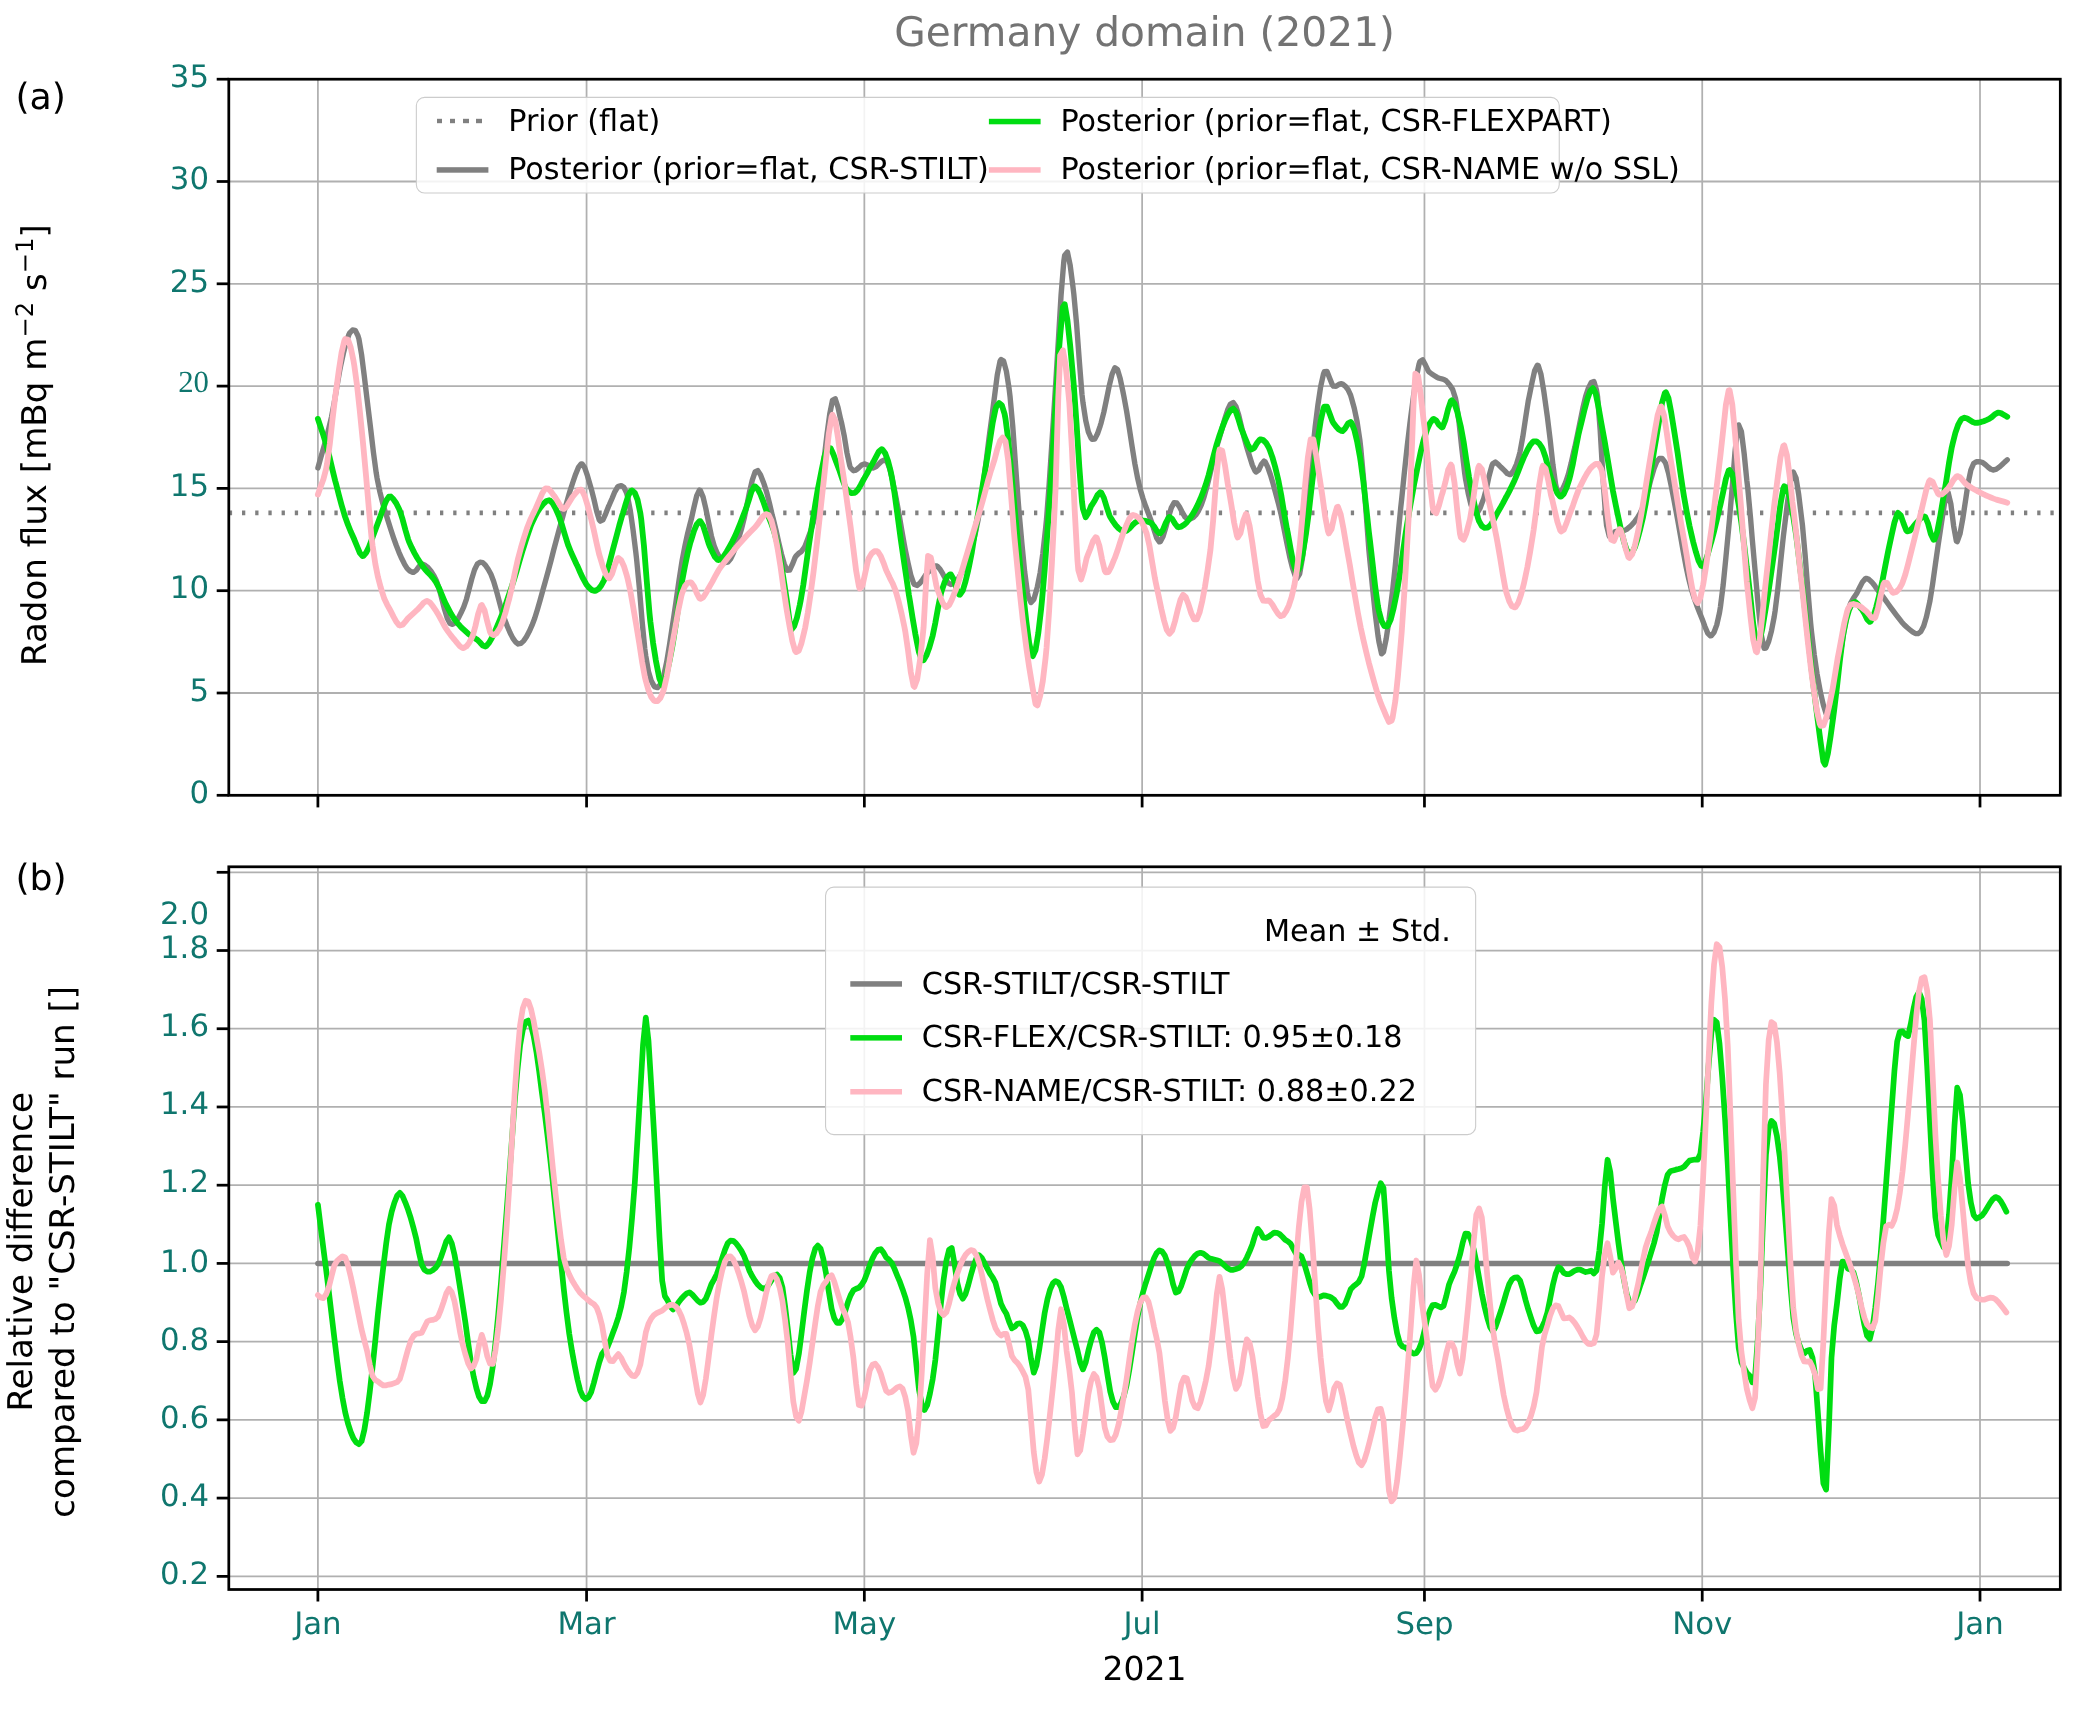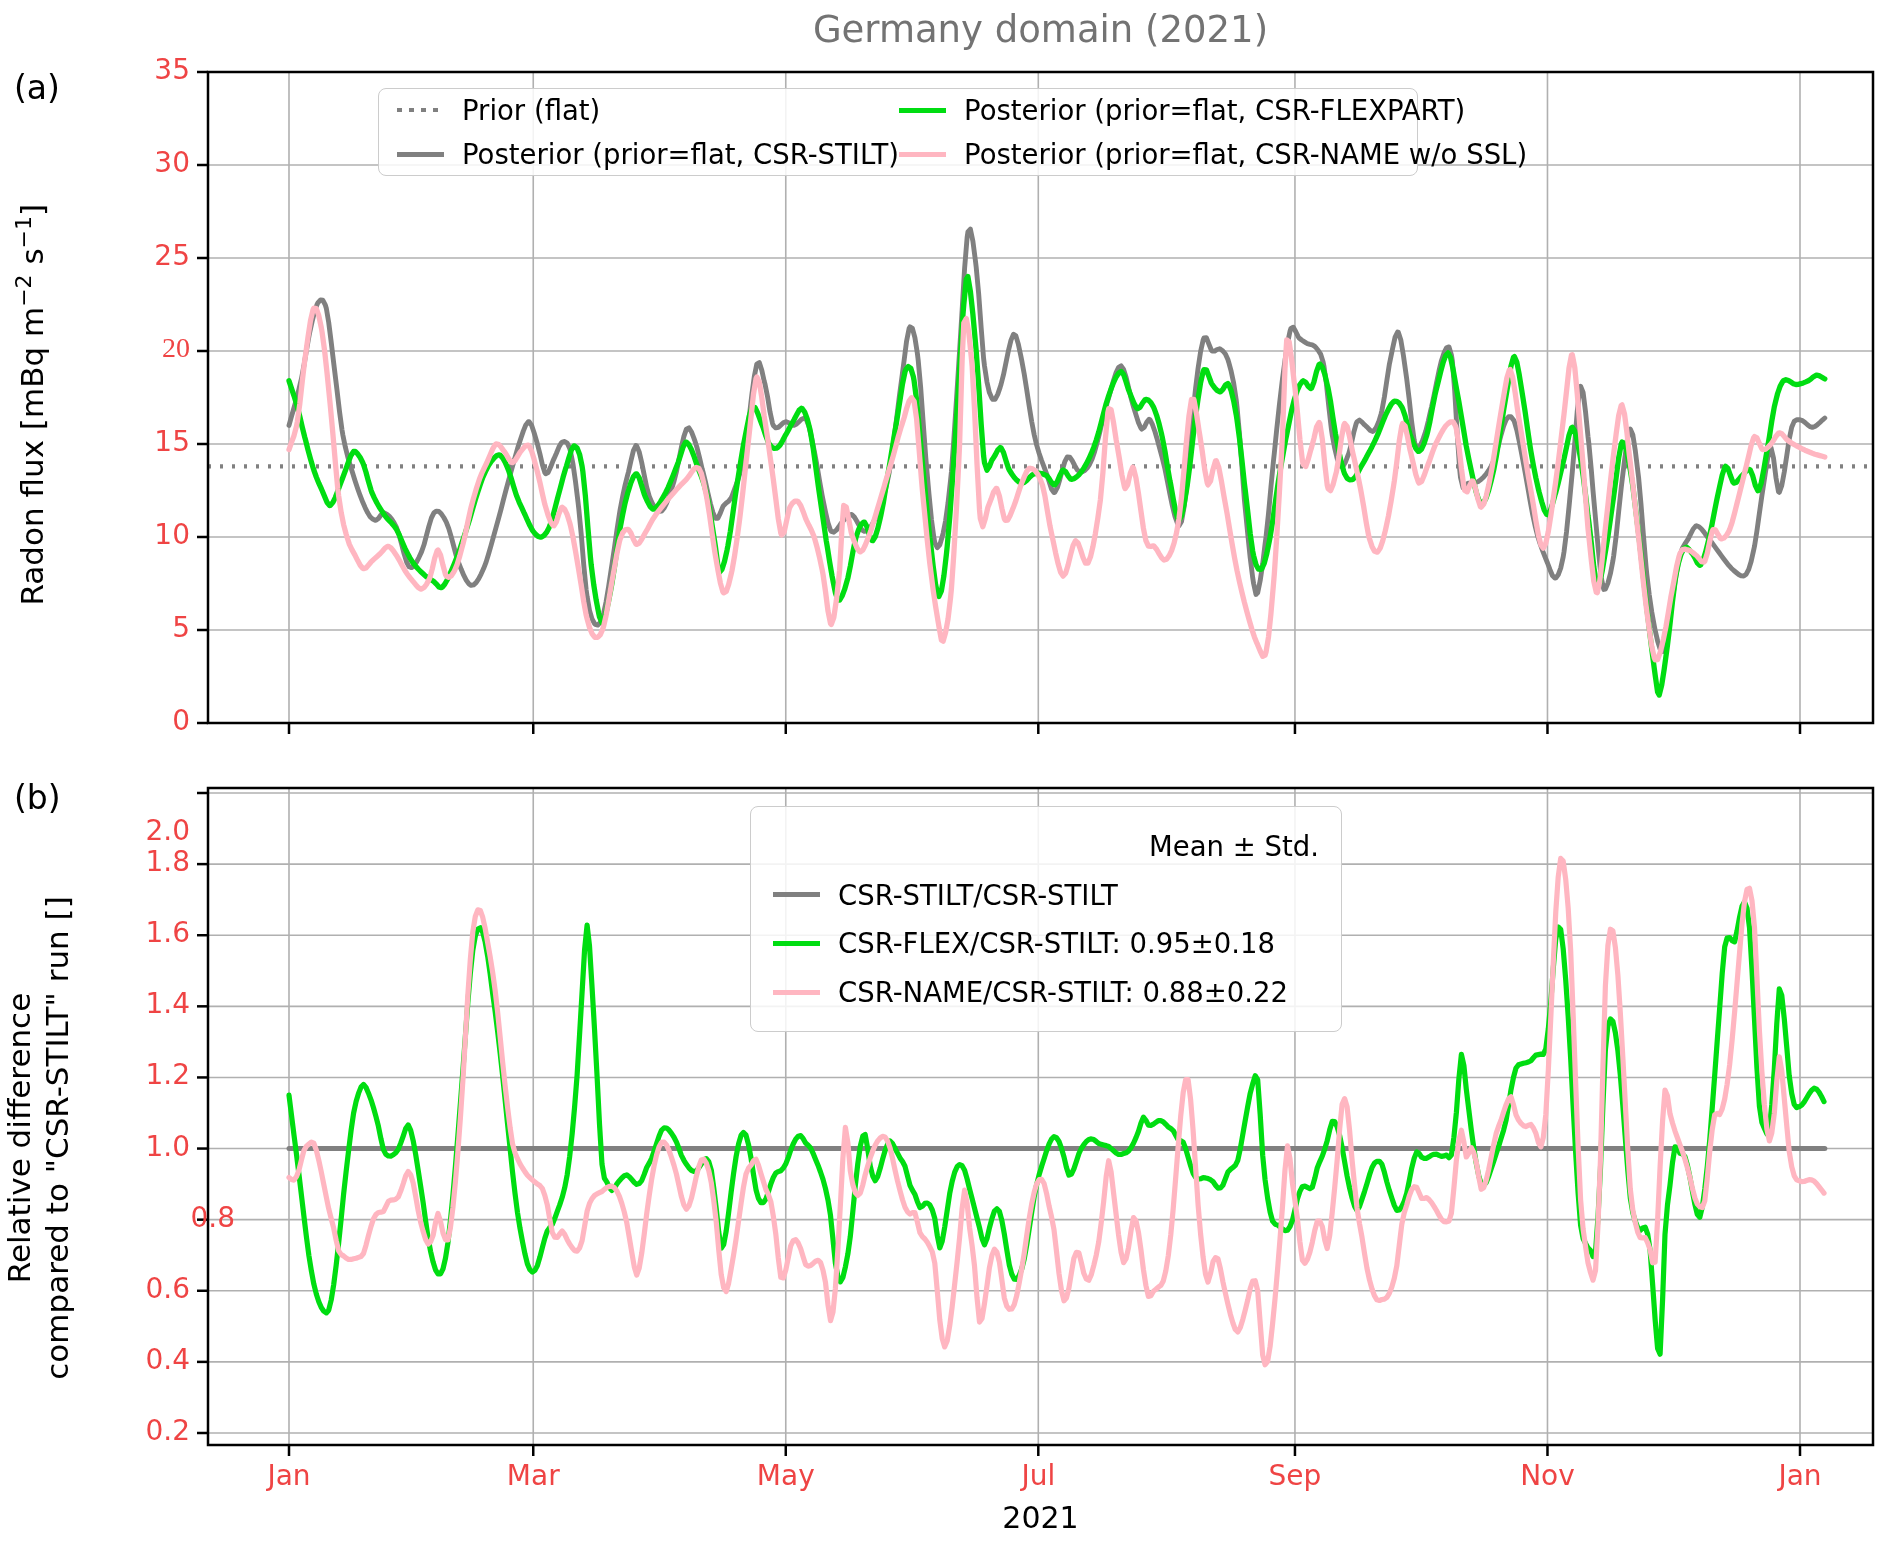--- a/index.html
+++ b/index.html
@@ -21,21 +21,21 @@
   #legend-a{left:378px;top:88px;width:1040px;height:88px;
             display:grid;grid-auto-flow:column;grid-template-rows:44px 44px;
             align-content:center;align-items:center;padding:0 0 0 18px;box-sizing:border-box;}
   #legend-b{left:750px;top:806px;width:592px;height:226px;display:flex;flex-direction:column;
             justify-content:space-evenly;padding:6px 22px;box-sizing:border-box;}
   .leg-item{display:flex;align-items:center;white-space:nowrap;}
   .swatch{display:inline-block;width:47px;height:5px;margin-right:18px;flex:0 0 47px;}
   .swatch.dotted{background:repeating-linear-gradient(90deg,#808080 0 5px,transparent 5px 12px);
                  height:4px;}
   .leg-title{text-align:right;}
-  .tick-label{position:absolute;font-size:28px;color:#ef4444;}
+  .tick-label{position:absolute;font-size:28px;color:#0f766e;}
   .ytick{width:190px;text-align:right;}
   .xtick{width:140px;text-align:center;}
   .xaxis-year{position:absolute;left:208px;top:1500px;width:1665px;text-align:center;font-size:30px;}
 </style>
 </head>
 <body>
 
 <div id="fig">
   <svg id="plot-svg" width="1892" height="1554">
       <defs>
@@ -178,21 +178,21 @@
     <div class="tick-label ytick" style="left: 0px; top: 611px;">5</div>
     <div class="tick-label ytick" style="left: 0px; top: 518px;">10</div>
     <div class="tick-label ytick" style="left: 0px; top: 425px;">15</div>
     <div class="tick-label ytick" style="left: 0px; top: 332px; font-family: Liberation Serif, serif;">20</div>
     <div class="tick-label ytick" style="left: 0px; top: 239px;">25</div>
     <div class="tick-label ytick" style="left: 0px; top: 146px;">30</div>
     <div class="tick-label ytick" style="left: 0px; top: 53px;">35</div>
     <div class="tick-label ytick" style="left: 0px; top: 1414px;">0.2</div>
     <div class="tick-label ytick" style="left: 0px; top: 1342.89px;">0.4</div>
     <div class="tick-label ytick" style="left: 0px; top: 1271.78px;">0.6</div>
-    <div class="tick-label ytick" style="left: 0px; top: 1200.67px; padding-left: 45px;">0.8</div>
+    <div class="tick-label ytick" style="left: 0px; top: 1200.67px;">0.8</div>
     <div class="tick-label ytick" style="left: 0px; top: 1129.56px;">1.0</div>
     <div class="tick-label ytick" style="left: 0px; top: 1058.44px;">1.2</div>
     <div class="tick-label ytick" style="left: 0px; top: 987.333px;">1.4</div>
     <div class="tick-label ytick" style="left: 0px; top: 916.222px;">1.6</div>
     <div class="tick-label ytick" style="left: 0px; top: 845.111px;">1.8</div>
     <div class="tick-label ytick" style="left: 0px; top: 774px; margin-top: 40px;">2.0</div>
     <div class="tick-label xtick" style="left: 219px; top: 1459px;">Jan</div>
     <div class="tick-label xtick" style="left: 463.244px; top: 1459px;">Mar</div>
     <div class="tick-label xtick" style="left: 715.767px; top: 1459px;">May</div>
     <div class="tick-label xtick" style="left: 968.29px; top: 1459px;">Jul</div>

